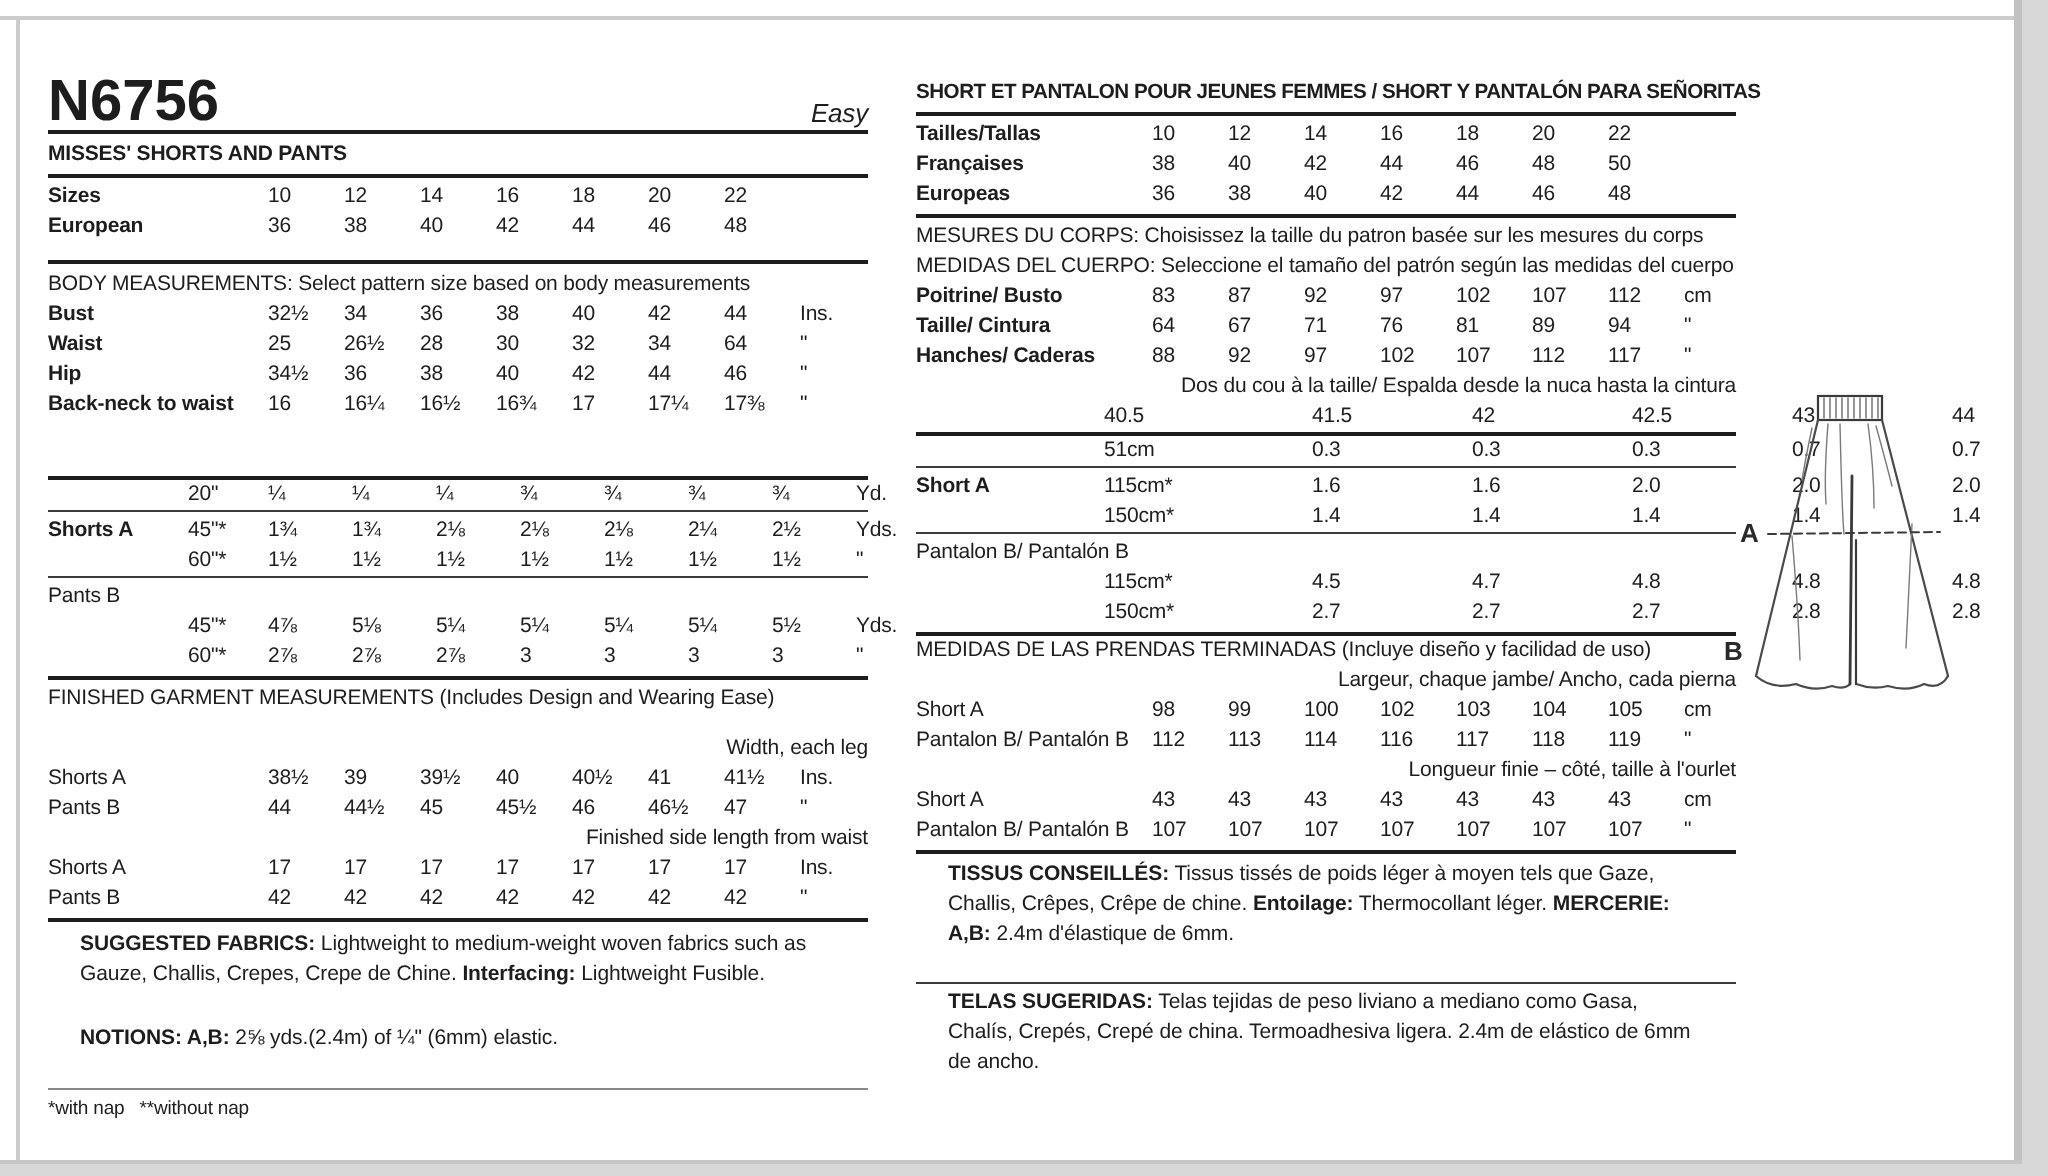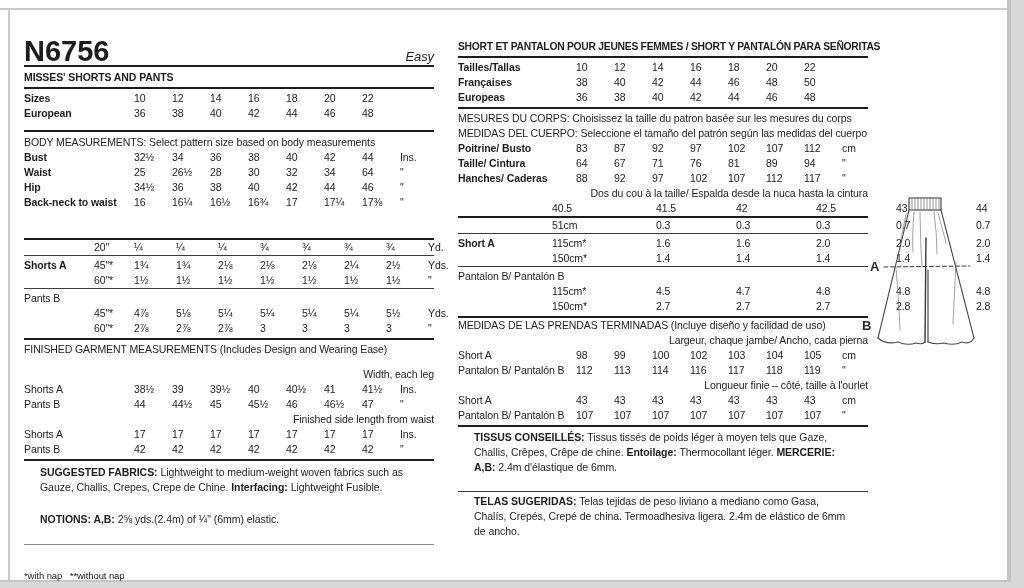--- a/index.html
+++ b/index.html
@@ -33,21 +33,21 @@
   #col-left .mrow{grid-template-columns:110px repeat(7,38px) 1fr;}
   #col-left .yrow{grid-template-columns:70px 40px repeat(7,42px) 36px;}
   #col-right .mrow{grid-template-columns:118px repeat(7,38px) 1fr;}
   #col-right .yrow{grid-template-columns:54px 64px repeat(7,40px) 1fr;gap:40px;}
   .mrow .lbl,.yrow .lbl{font-weight:bold;white-space:nowrap;}
   .plain .lbl{font-weight:normal;}
   .rule{border-top:2px solid #1d1d1d;height:0;}
   .rule-thin{border-top:1px solid #3c3c3c;height:0;}
   .gap28{margin-top:28px;}
   p.para{margin:16px;letter-spacing:-0.05px;}
-  .footer{border-top:1px solid #8a8a8a;padding-top:23px;font-size:9.5px;
+  .footer{border-top:1px solid #8a8a8a;padding-top:2px;font-size:9.5px;
     display:flex;justify-content:space-between;white-space:pre;}
 
   #figure{position:absolute;left:860px;top:150px;width:150px;height:250px;}
   #figure svg{display:block;}
 </style>
 </head>
 <body>
 
 <div class="hairline-top"></div>
 <div class="hairline-left"></div>

